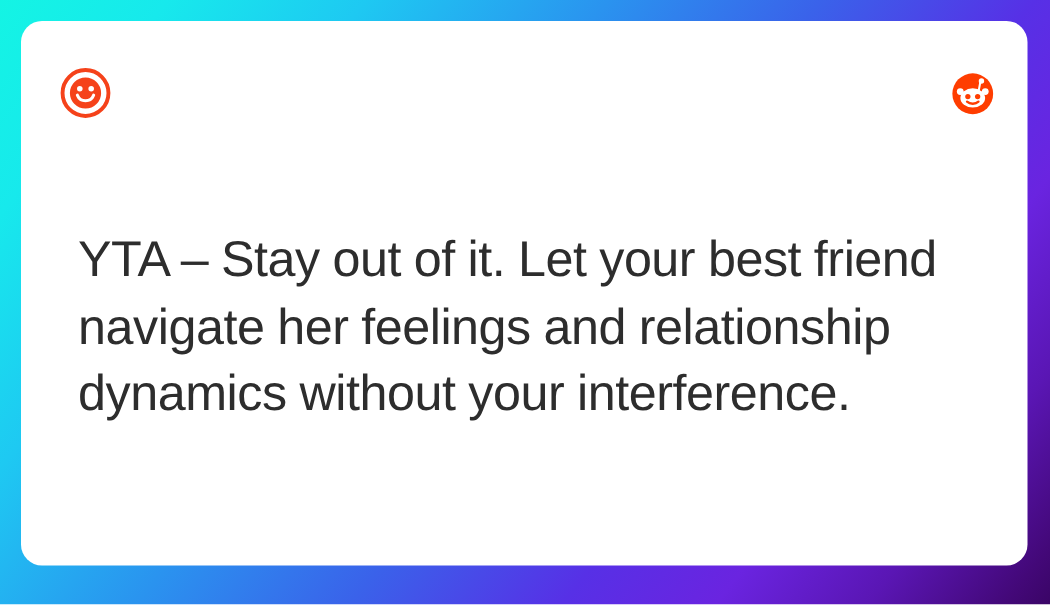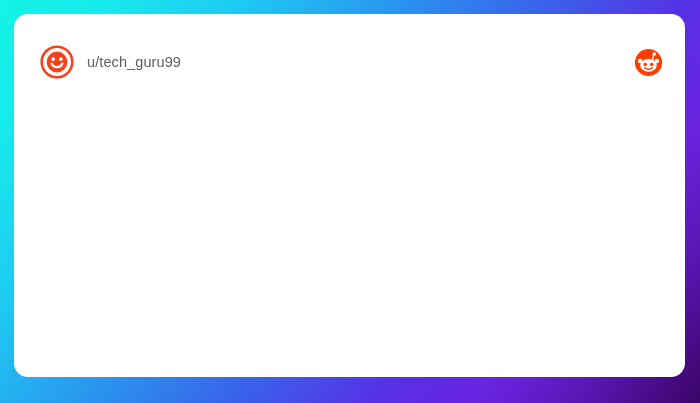--- a/index.html
+++ b/index.html
@@ -100,35 +100,35 @@
     <div id="card-header">
 
       <svg id="avatar" viewBox="0 0 34 34">
         <circle cx="17" cy="17" r="15.3" fill="none" stroke="#f5421a" stroke-width="2.6"></circle>
         <circle cx="17" cy="17" r="10.4" fill="#f5421a"></circle>
         <circle cx="13.2" cy="14.1" r="1.85" fill="#ffffff"></circle>
         <circle cx="20.8" cy="14.1" r="1.85" fill="#ffffff"></circle>
         <path d="M11.6 18.5 A 5.8 5.8 0 0 0 22.4 18.5" fill="none" stroke="#ffffff" stroke-width="2.1" stroke-linecap="round"></path>
       </svg>
 
-      <span id="username">u/tech_guru99</span>
 
       <svg id="reddit-logo" viewBox="0 0 32 32">
         <circle cx="16" cy="16" r="15" fill="#ff3d00"></circle>
         <g fill="#ffffff">
           <ellipse cx="16" cy="19.1" rx="9.1" ry="7.1"></ellipse>
           <circle cx="25.2" cy="14.4" r="2.5"></circle>
           <circle cx="6.8" cy="14.4" r="2.5"></circle>
           <circle cx="22.4" cy="6.6" r="2.0"></circle>
           <path d="M21.6 7.2 L20.4 13.6" stroke="#ffffff" stroke-width="1.5" fill="none" stroke-linecap="round"></path>
         </g>
         <g fill="#ff3d00">
           <circle cx="12.4" cy="18.1" r="1.95"></circle>
           <circle cx="19.6" cy="18.1" r="1.95"></circle>
           <path d="M11.8 21.8 A 5.3 4.0 0 0 0 20.2 21.8" fill="none" stroke="#ff3d00" stroke-width="1.7" stroke-linecap="round"></path>
         </g>
       </svg>
 
     </div>
 
+    <div id="quote-body">YTA – Stay out of it. Let your best friend navigate her feelings and relationship dynamics without your interference.</div>
 
   </div>
 </div>
 
 </body></html>

